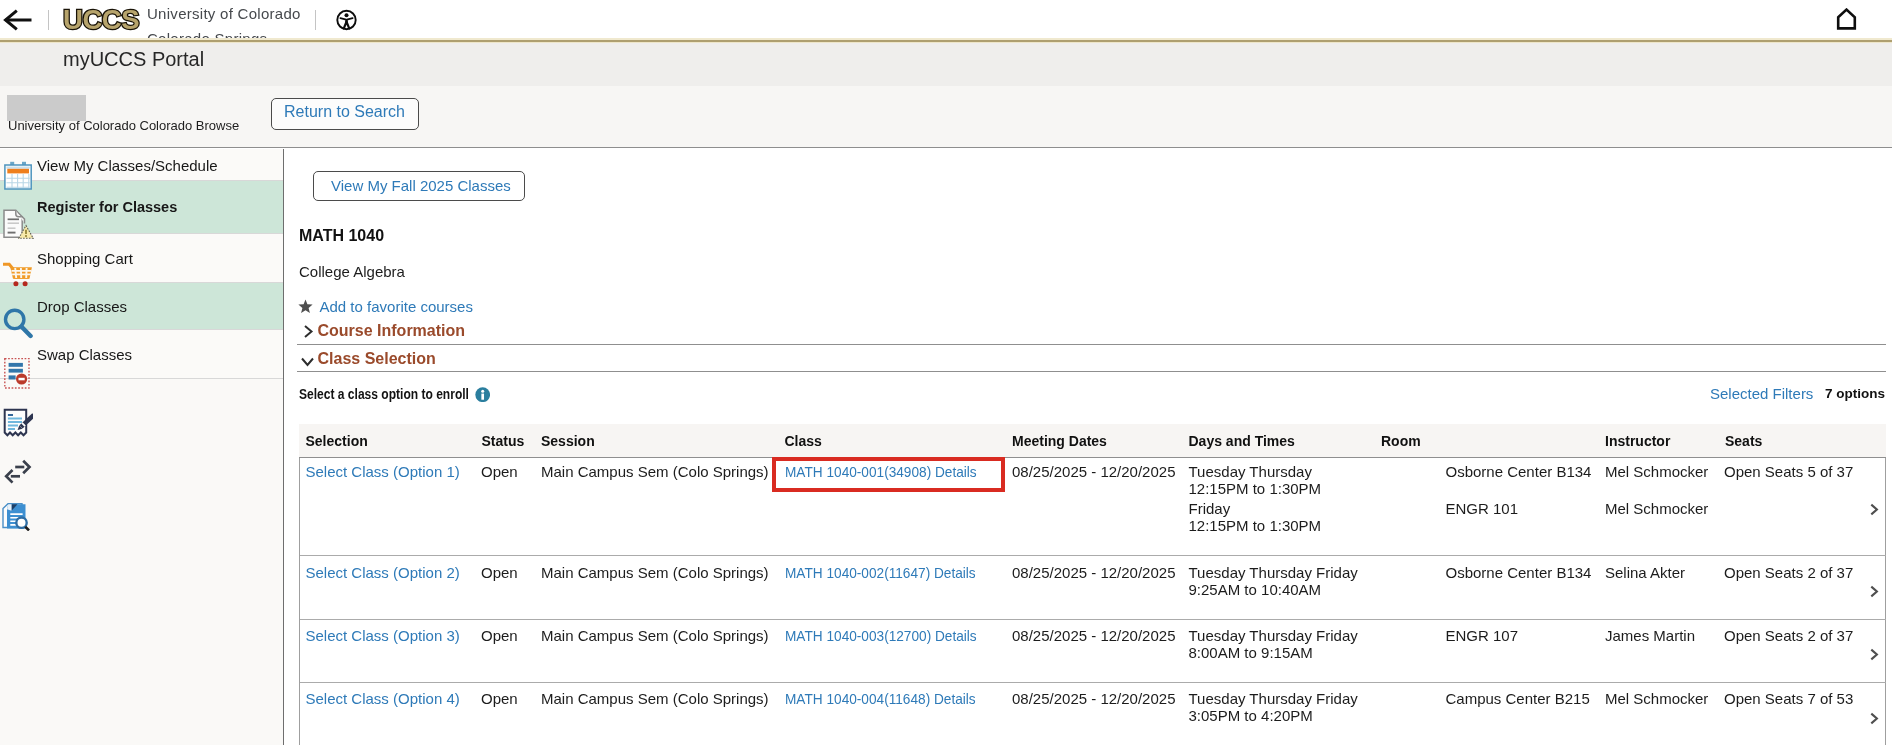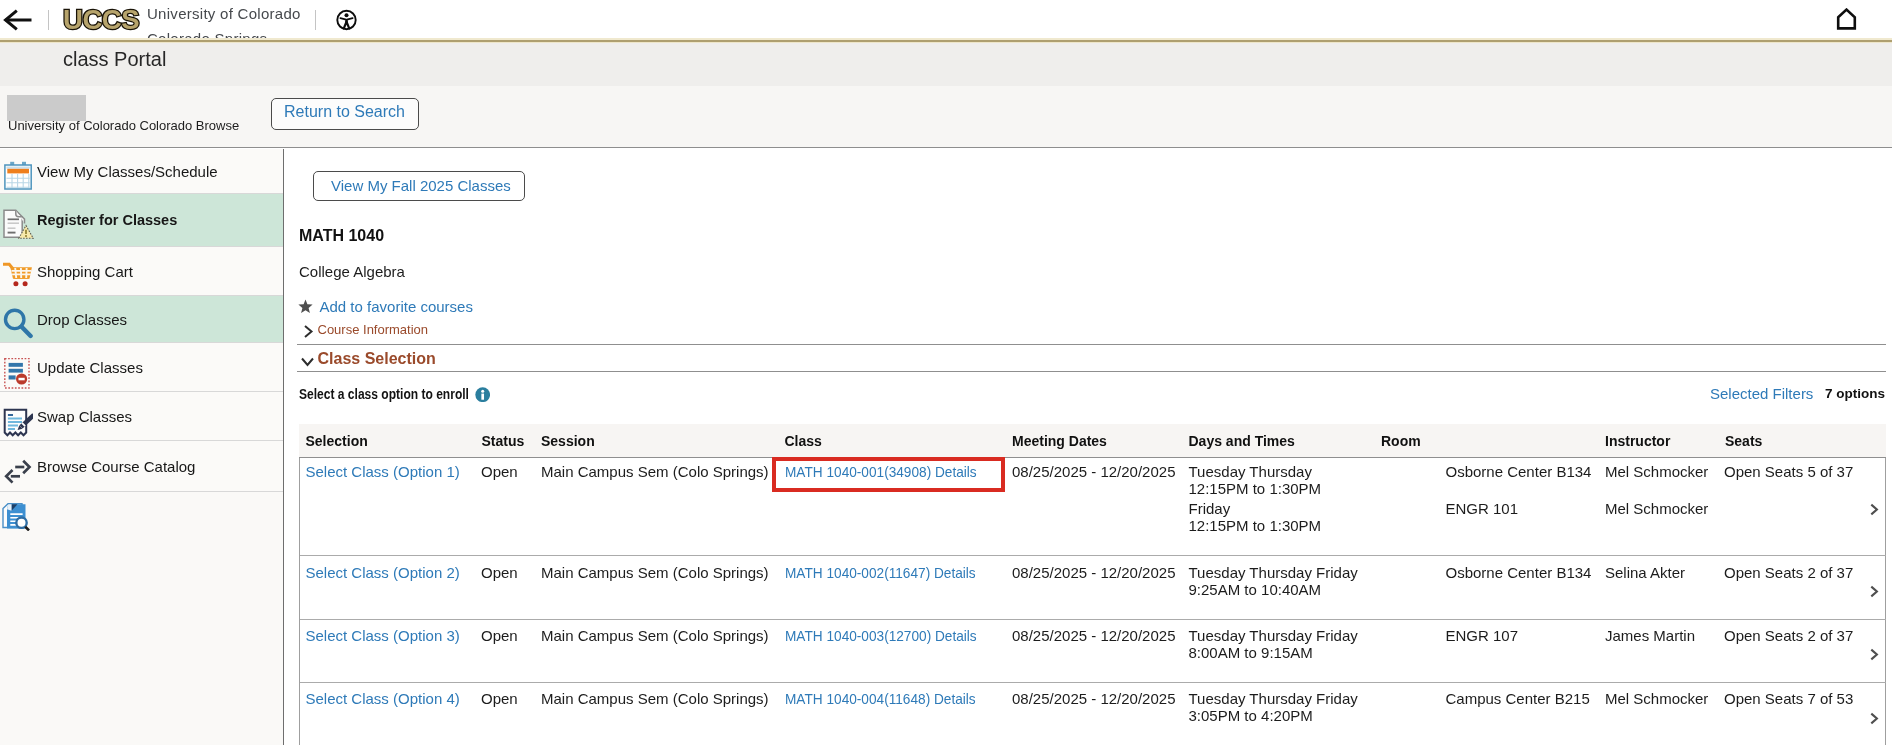--- a/index.html
+++ b/index.html
@@ -35,70 +35,64 @@
 
 <svg class="abs" style="left:1836px;top:8px" width="21" height="22" viewBox="0 0 21 22">
 <path d="M2.2 9.2 L10.5 1.6 L18.8 9.2 V20.4 H2.2 Z" fill="none" stroke="#0e0e0e" stroke-width="2.6" stroke-linejoin="miter"></path>
 </svg>
 
 <div class="abs" style="left:0;top:38px;width:1892px;height:1.5px;background:#f0e9cf"></div>
 <div class="abs" style="left:0;top:39.5px;width:1892px;height:2px;background:#ae9f70"></div>
 <div class="abs" style="left:0;top:41.5px;width:1892px;height:1.5px;background:#eee6c9"></div>
 
 <div class="abs" style="left:0;top:43px;width:1892px;height:105px;background:#efeeec"></div>
-<div class="abs" style="left:63px;top:48px;font-size:20px;line-height:22px;color:#272727">class Portal</div>
+<div class="abs" style="left:63px;top:48px;font-size:20px;line-height:22px;color:#272727">myUCCS Portal</div>
 
 <div class="abs" style="left:0;top:86px;width:1892px;height:62px;background:#f7f6f4;border-bottom:1px solid #8e8e8e"></div>
 <div class="abs" style="left:7px;top:95px;width:79px;height:25.5px;background:#cbcbcb"></div>
 <div class="abs" style="left:8px;top:119px;font-size:13px;line-height:14px;color:#1d1d1d">University of Colorado Colorado Browse</div>
 <div class="abs" style="left:271px;top:97.5px;width:148px;height:32px;border:1.5px solid #4b4b4b;border-radius:5px;background:#fcfcfc"></div>
 <div class="abs" style="left:284px;top:103px;font-size:16px;line-height:17px;color:#2e7ab8">Return to Search</div>
 
 <div class="abs" style="left:0;top:149px;width:284px;height:596px;background:#faf9f7;border-right:1px solid #6e6e6e"></div>
 <div id="sb" class="abs" style="left:0;top:149px;width:283px">
- <div class="sbrow" style="height:45px">
+ <div class="sbrow" style="height:32px">
       <span class="sbt">View My Classes/Schedule</span>
     </div>
  <div class="sbrow" style="height:53px;background:#cde6d8">
       <span class="sbt" style="font-weight:bold;font-size:14.5px">Register for Classes</span>
     </div>
  <div class="sbrow" style="height:49px">
       <span class="sbt">Shopping Cart</span>
     </div>
  <div class="sbrow" style="height:47px">
       <span class="sbt">Drop Classes</span>
     </div>
  <div class="sbrow" style="height:49px">
-      <span class="sbt">Update Classes</span>
-    </div>
- <div class="sbrow" style="height:49px">
       <span class="sbt">Swap Classes</span>
-    </div>
- <div class="sbrow" style="height:51px">
-      <span class="sbt">Browse Course Catalog</span>
     </div>
 </div>
 <style>
 .sbrow{position:relative;border-bottom:1px solid #d8d8d8;background:#fbfaf8}
 .sbrow:nth-child(4){background:#cde6d8}
 .sbt{position:absolute;left:37px;top:50%;transform:translateY(-50%);font-size:15px;color:#171717;white-space:nowrap}
 </style>
 
 <div class="abs" style="left:313px;top:171px;width:212px;height:30px;border:1.5px solid #4b4b4b;border-radius:5px"></div>
 <div class="abs t15" style="left:331px;top:177px;color:#2e7ab8">View My Fall 2025 Classes</div>
 <div class="abs" style="left:299px;top:226.5px;font-size:16px;font-weight:bold;color:#111;white-space:nowrap">MATH 1040</div>
 <div class="abs t15" style="left:299px;top:263px">College Algebra</div>
 <svg class="abs" style="left:298px;top:299px" width="15" height="15" viewBox="0 0 15 15">
     <path d="M7.5 0.5 L9.4 5.3 L14.6 5.6 L10.6 8.9 L11.9 14 L7.5 11.2 L3.1 14 L4.4 8.9 L0.4 5.6 L5.6 5.3 Z" fill="#4f4f4f"></path>
   </svg>
 <div class="abs t15 lnk" style="left:319.5px;top:298px">Add to favorite courses</div>
 <svg class="abs" style="left:302px;top:325px" width="12" height="13" viewBox="0 0 12 13">
     <path d="M3 1 L9.5 6.5 L3 12" stroke="#2d2d2d" stroke-width="2" fill="none"></path>
   </svg>
-<div class="abs" style="left:317.5px;top:322px;font-size:13px;font-weight:normal;color:#9a4a2b;white-space:nowrap">Course Information</div>
+<div class="abs" style="left:317.5px;top:322px;font-size:16px;font-weight:bold;color:#9a4a2b;white-space:nowrap">Course Information</div>
 <div class="abs" style="left:297px;top:344px;width:1589px;height:1px;background:#8f8f8f"></div>
 <svg class="abs" style="left:301px;top:356px" width="13" height="12" viewBox="0 0 13 12">
     <path d="M1 2.5 L6.5 9 L12 2.5" stroke="#2d2d2d" stroke-width="2" fill="none"></path>
   </svg>
 <div class="abs" style="left:317.5px;top:349.5px;font-size:16px;font-weight:bold;color:#9a4a2b;white-space:nowrap">Class Selection</div>
 <div class="abs" style="left:297px;top:371px;width:1589px;height:1px;background:#8f8f8f"></div>
 <div class="abs" style="left:299px;top:385.5px;font-size:14px;font-weight:bold;color:#131313;white-space:nowrap;transform:scaleX(0.86);transform-origin:0 0">Select a class option to enroll</div>
 <svg class="abs" style="left:474.8px;top:387px" width="15.4" height="15.4" viewBox="0 0 15 15">
 <circle cx="7.5" cy="7.5" r="7.2" fill="#2a7e9e"></circle>
 <circle cx="7.5" cy="4.1" r="1.5" fill="#fff"></circle>

